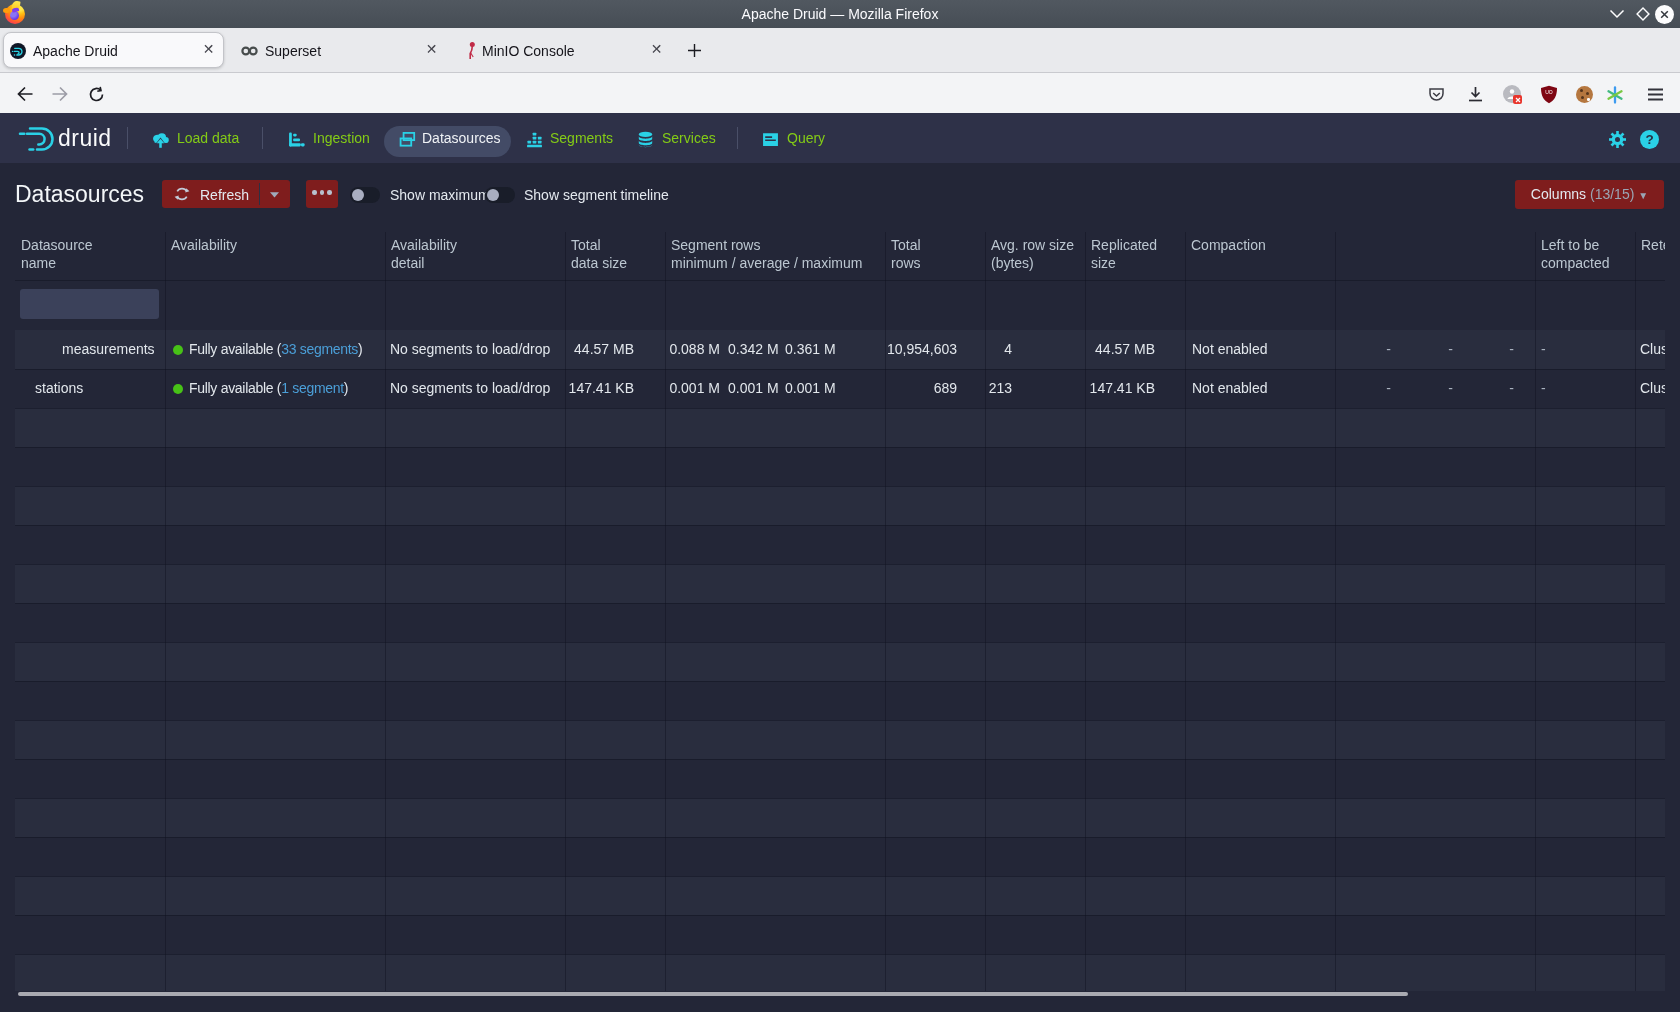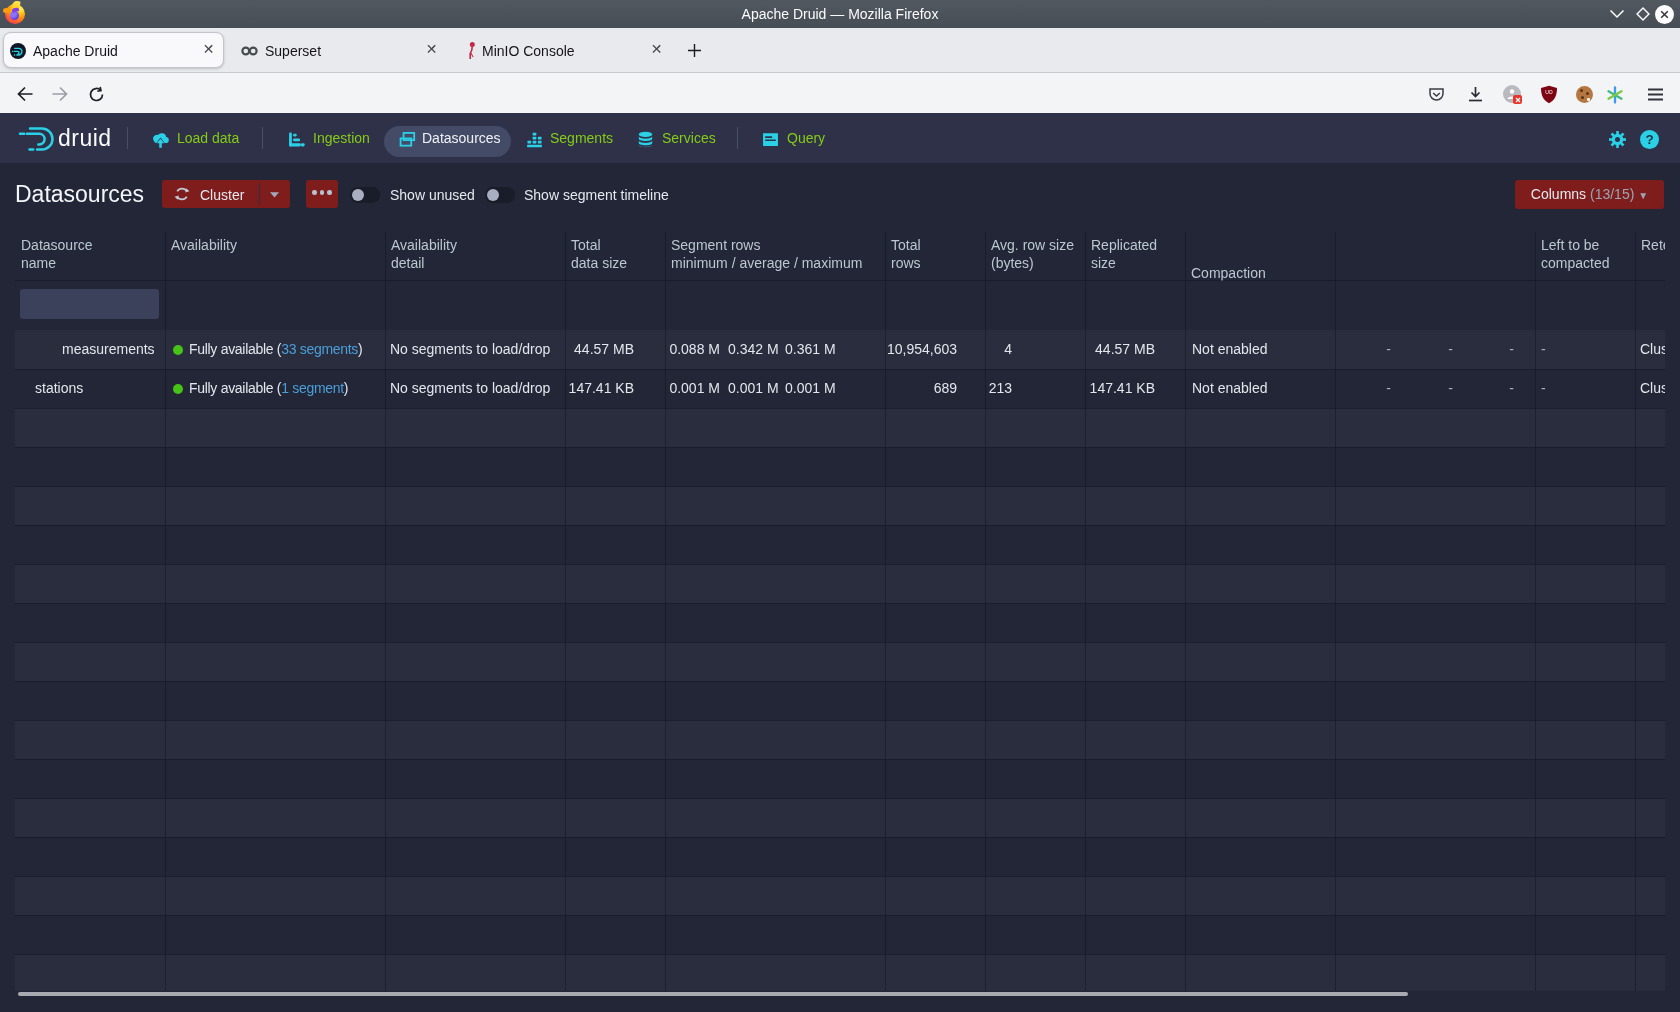--- a/index.html
+++ b/index.html
@@ -249,49 +249,49 @@
 <div class="btn" style="left:162px; width:128px;"></div>
 <div class="abs" style="left:259px; top:183px; width:1px; height:22px; background:#2c3044;"></div>
 <svg class="abs" style="left:174px; top:186px;" width="16" height="16" viewBox="0 0 16 16">
   <g fill="none" stroke="#c2cbd8" stroke-width="1.7">
     <path d="M3.24 5.4 A5.5 5.5 0 0 1 12.76 5.4"></path>
     <path d="M12.76 10.6 A5.5 5.5 0 0 1 3.24 10.6"></path>
   </g>
   <path d="M12.3 2.2 L15.4 5.3 L11.3 6.4 Z" fill="#c2cbd8"></path>
   <path d="M3.7 13.8 L0.6 10.7 L4.7 9.6 Z" fill="#c2cbd8"></path>
 </svg>
-<div class="abs" style="left:200px; top:187px; font-size:14px; color:#e4e9ef;">Cluster</div>
+<div class="abs" style="left:200px; top:187px; font-size:14px; color:#e4e9ef;">Refresh</div>
 <svg class="abs" style="left:269px; top:191px;" width="11" height="8" viewBox="0 0 11 8">
   <path d="M1 1.2 L5.5 6.6 L10 1.2 Z" fill="#a0aaba"></path>
 </svg>
 <div class="btn" style="left:306px; width:32px;"></div>
 <div class="abs" style="left:312px; top:190px; width:4.5px; height:4.5px; border-radius:50%; background:#b8c1ce;"></div>
 <div class="abs" style="left:319.5px; top:190px; width:4.5px; height:4.5px; border-radius:50%; background:#b8c1ce;"></div>
 <div class="abs" style="left:327px; top:190px; width:4.5px; height:4.5px; border-radius:50%; background:#b8c1ce;"></div>
 <div class="switch" style="left:350px;">
     <div class="knob"></div>
   </div>
-<div class="toglabel" style="left:390px;">Show unused</div>
+<div class="toglabel" style="left:390px;">Show maximum</div>
 <div class="switch" style="left:485px;">
     <div class="knob"></div>
   </div>
 <div class="toglabel" style="left:524px;">Show segment timeline</div>
 <div class="btn" style="left:1515px; width:149px; height:29px; line-height:29px; text-align:center;">Columns <span style="color:#9aa5b4;">(13/15)</span> <span style="color:#9aa5b4;font-size:10px;">▼</span></div>
 
 <div id="tablewrap">
 
   <div class="hcell" style="left:0; width:150px;">Datasource<br>name</div>
   <div class="hcell" style="left:150px; width:220px;">Availability</div>
   <div class="hcell" style="left:370px; width:180px;">Availability<br>detail</div>
   <div class="hcell" style="left:550px; width:100px;">Total<br>data size</div>
   <div class="hcell" style="left:650px; width:220px;">Segment rows<br>minimum / average / maximum</div>
   <div class="hcell" style="left:870px; width:100px;">Total<br>rows</div>
   <div class="hcell" style="left:970px; width:100px;">Avg. row size<br>(bytes)</div>
   <div class="hcell" style="left:1070px; width:100px;">Replicated<br>size</div>
-  <div class="hcell" style="left:1170px; width:150px;margin-top:28px;">Compaction</div>
+  <div class="hcell" style="left:1170px; width:150px;">Compaction</div>
   <div class="hcell" style="left:1520px; width:100px;">Left to be<br>compacted</div>
   <div class="hcell" style="left:1620px; width:100px;">Retention</div>
   <div class="hrow" style="top:48px;"></div>
 
   <div id="filterrow">
       <div id="filterinput"></div>
     </div>
   <div class="hrow" style="top:98px;"></div>
 
   <div class="row odd" style="top:98px;">

